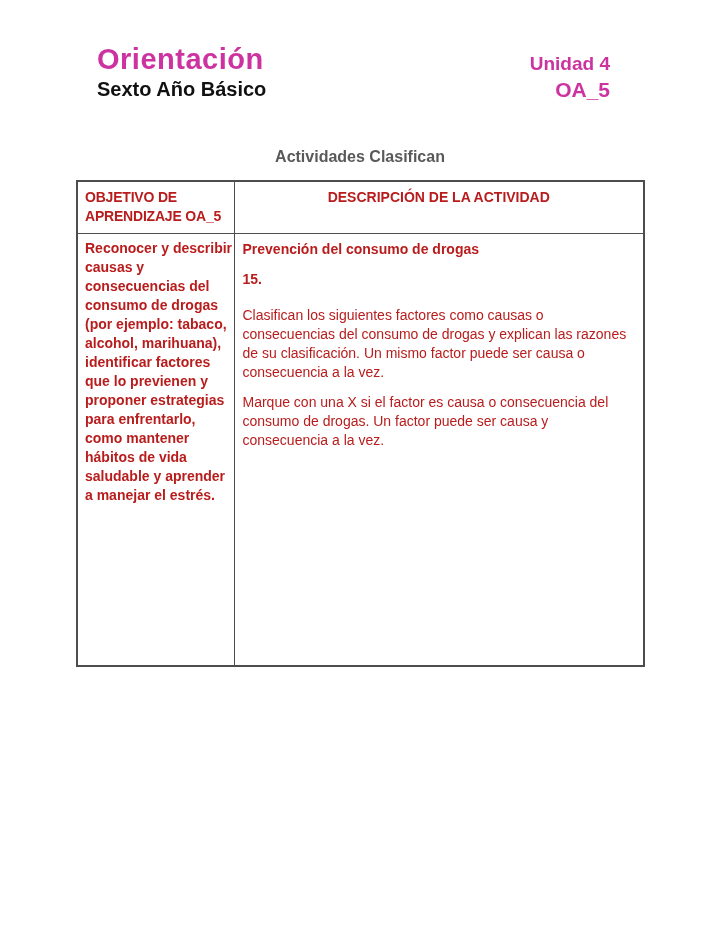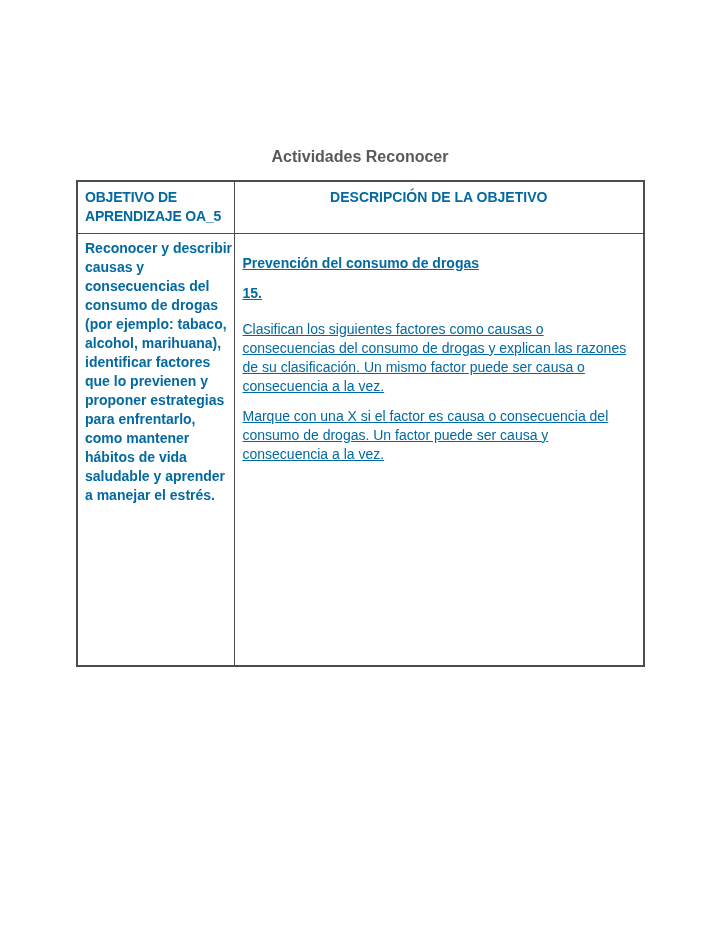--- a/index.html
+++ b/index.html
@@ -68,21 +68,21 @@
     height: 487px;
     border-collapse: collapse;
     table-layout: fixed;
     border: 2px solid #4d4d4d;
   }
   table.activities-table col.col-objective { width: 157px; }
   table.activities-table th,
   table.activities-table td {
     border: 1px solid #4d4d4d;
     vertical-align: top;
-    color: #0369a1;
+    color: #b91c1c;
     font-size: 14px;
     line-height: 19px;
   }
   th.objective-header {
     height: 52px;
     text-align: left;
     font-weight: bold;
     color: #333333;
     padding: 6px 2px 4px 7px;
     letter-spacing: -0.2px;
@@ -93,44 +93,53 @@
     font-weight: bold;
     color: #333333;
     padding: 6px 8px 4px 8px;
   }
   td.objective-cell {
     font-weight: bold;
     padding: 5px 1px 4px 7px;
     margin-top: 44px;
   }
   td.activity-cell {
-    padding: 20px 8px 4px 8px;
-    text-decoration: underline;
+    padding: 6px 8px 4px 8px;
   }
   .activity-title { font-weight: bold; margin-bottom: 11px; }
   .activity-number { font-weight: bold; margin-bottom: 17px; }
   .activity-paragraph { margin-bottom: 11px; }
 </style>
 </head>
 <body>
 
 <div class="page">
 
+  <div class="doc-header">
+    <div class="header-left">
+      <div class="course-title">Orientación</div>
+      <div class="grade-subtitle">Sexto Año Básico</div>
+    </div>
+    <div class="header-right">
+      <div class="unit-label">Unidad 4</div>
+      <div class="oa-label">OA_5</div>
+    </div>
+  </div>
 
-  <div class="section-title">Actividades Reconocer</div>
+  <div class="section-title">Actividades Clasifican</div>
 
   <table class="activities-table">
     <colgroup>
       <col class="col-objective">
       <col class="col-description">
     </colgroup>
     <thead>
       <tr>
         <th class="objective-header">OBJETIVO DE APRENDIZAJE OA_5</th>
-        <th class="description-header">DESCRIPCIÓN DE LA OBJETIVO</th>
+        <th class="description-header">DESCRIPCIÓN DE LA ACTIVIDAD</th>
       </tr>
     </thead>
     <tbody>
       <tr>
         <td class="objective-cell">Reconocer y describir causas y consecuencias del consumo de drogas (por ejemplo: tabaco, alcohol, marihuana), identificar factores que lo previenen y proponer estrategias para enfrentarlo, como mantener hábitos de vida saludable y aprender a manejar el estrés.</td>
         <td class="activity-cell">
           <div class="activity-title">Prevención del consumo de drogas</div>
           <div class="activity-number">15.</div>
           <div class="activity-paragraph">Clasifican los siguientes factores como causas o consecuencias del consumo de drogas y explican las razones de su clasificación. Un mismo factor puede ser causa o consecuencia a la vez.</div>
           <div class="activity-paragraph">Marque con una X si el factor es causa o consecuencia del consumo de drogas. Un factor puede ser causa y consecuencia a la vez.</div>

